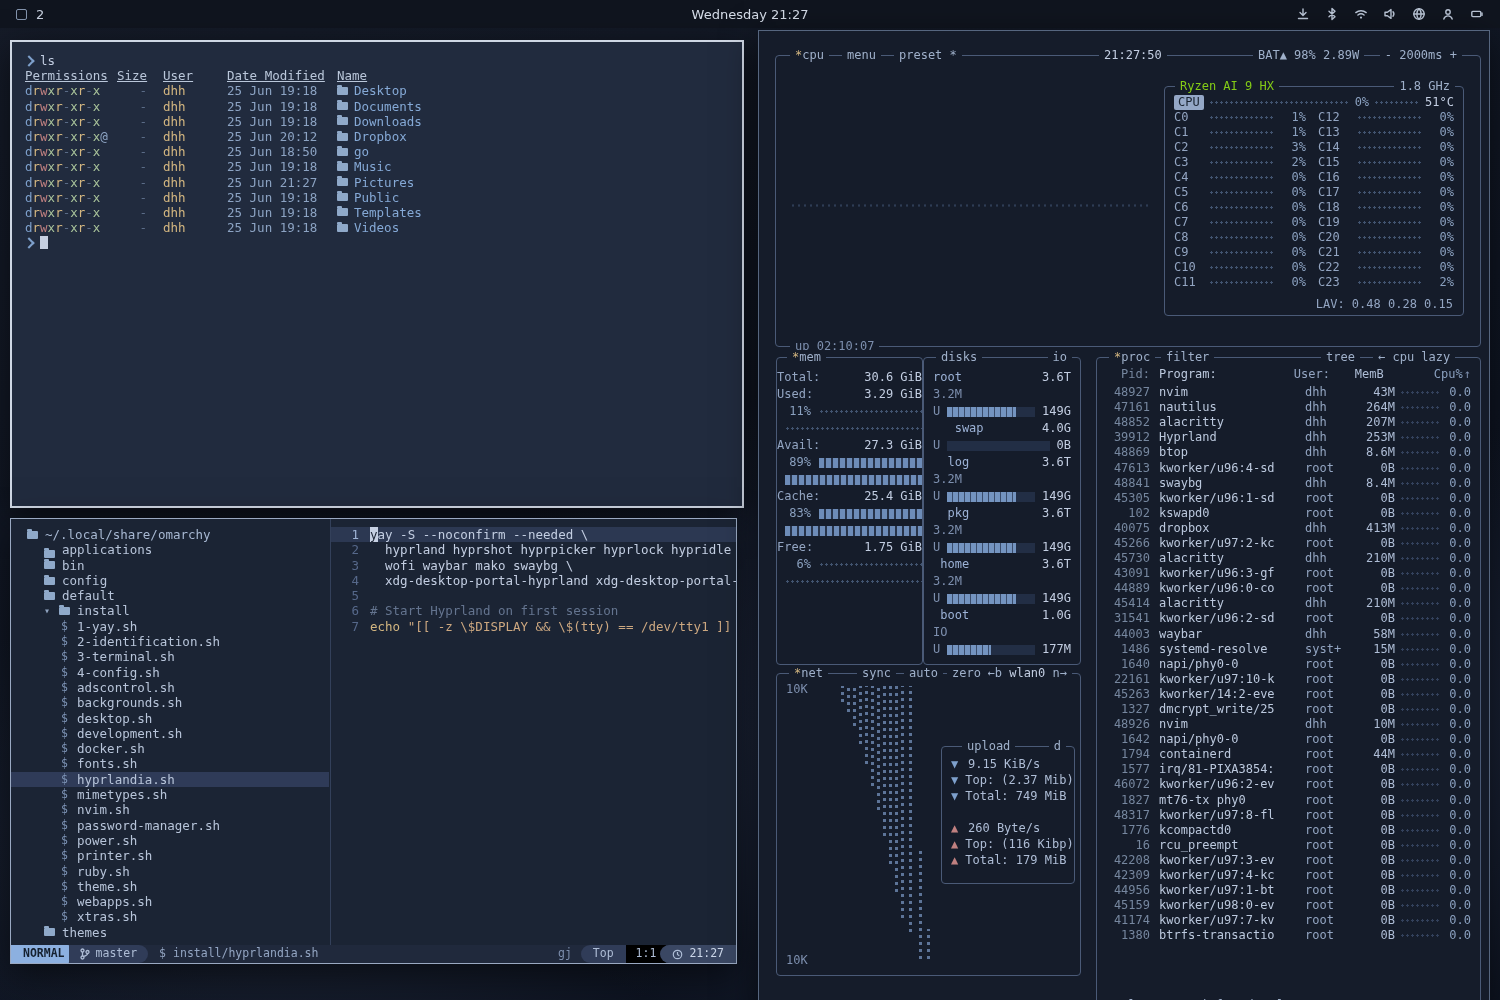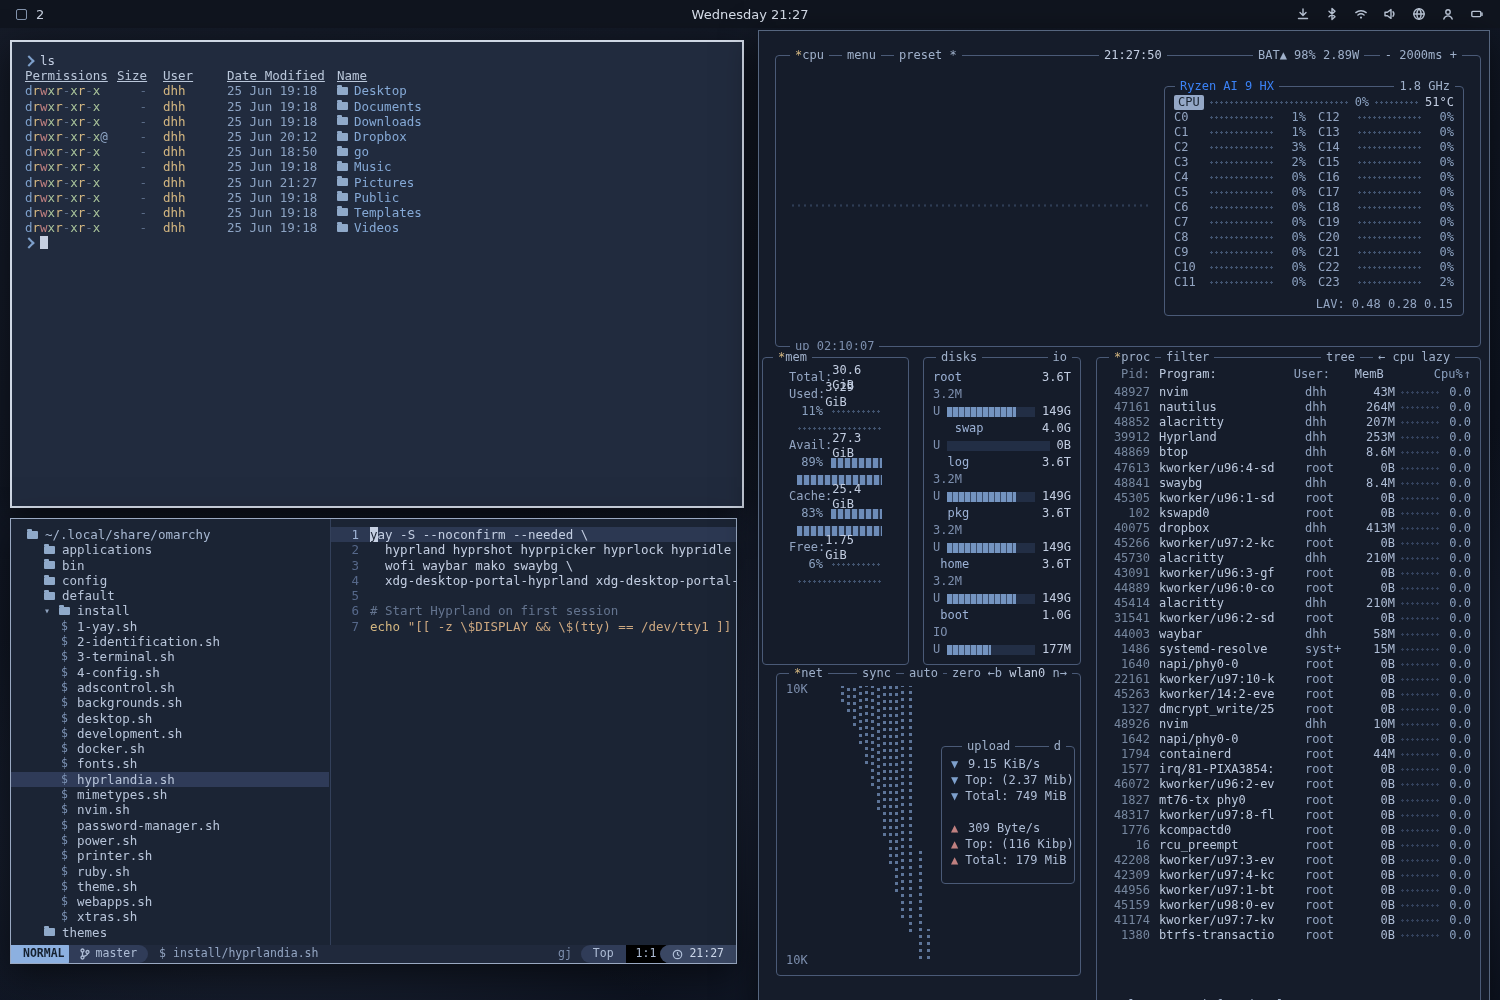--- a/index.html
+++ b/index.html
@@ -93,21 +93,21 @@
   .cpu-row .m2{width:46px;}
   .cpu-pct{color:#8aa0bf;}
   .cpu-temp{color:#c3cee2;}
   .core-row{display:flex;align-items:center;height:15px;}
   .cr-name{width:30px;color:#93a5c2;}
   .cr-name.cr2{width:34px;margin-left:12px;}
   .cr-meter{flex:1;height:3px;margin:0 5px;background-image:radial-gradient(circle,#41536f 1px,transparent 1.3px);
     background-size:5px 3px;background-repeat:repeat-x;background-position:left center;}
   .cr-pct{width:26px;text-align:right;color:#8aa0bf;}
   .lav{position:absolute;right:10px;bottom:3px;color:#93a5c2;}
-  #p-mem{left:3px;top:326px;width:147px;height:308px;padding:11px 26px 0;}
+  #p-mem{left:17px;top:326px;width:147px;height:308px;padding:11px 0 0;}
   .mem-line{display:flex;align-items:center;height:17px;}
   .mem-line.m-kv{justify-content:space-between;}
   .ml-label{color:#93a5c2;}.ml-value{color:#c3cee2;}
   .mem-line .ml-pct,.mem-line .ml-meter{display:none;}
   .mem-line.m-pct .ml-pct{display:block;width:34px;text-align:right;color:#8aa0bf;}
   .mem-line.m-pct .ml-meter,.mem-line.m-meter .ml-meter{display:block;flex:1;margin-left:8px;}
   .ml-meter.m-dots{height:3px;background-image:radial-gradient(circle,#41536f 1px,transparent 1.3px);background-size:5px 3px;background-repeat:repeat-x;}
   .ml-meter.m-blocks{height:10px;background:repeating-linear-gradient(90deg,#6d8cb8 0 5px,#273349 5px 7px);}
   #p-disks{left:164px;top:326px;width:158px;height:308px;padding:11px 9px 0;}
   .dk-line{display:flex;align-items:center;height:17px;}
@@ -293,21 +293,21 @@
     </div>
   </div>
 
   <div class="window nvim">
     <div class="tree">
       <div class="tree-root">
         <span class="fic"></span>
         <span>~/.local/share/omarchy</span>
       </div>
       <div>
-          <div class="tree-item m-folder" style="padding-left: 33px;">
+          <div class="tree-item m-folder" style="padding-left: 33px; align-items: flex-end;">
 
     <span class="fic"></span>
 
     <span>applications</span>
   </div>
           <div class="tree-item m-folder" style="padding-left: 33px;">
 
     <span class="fic"></span>
 
     <span>bin</span>
@@ -505,21 +505,21 @@
       <span class="ptag" style="left:14px"><b>*</b><span>cpu</span></span>
       <span class="ptag" style="left:66px">menu</span>
       <span class="ptag" style="left:118px">preset *</span>
       <span class="ptag" style="left:323px;color:#c3cee2">21:27:50</span>
       <span class="ptag" style="left:477px">BAT▲ 98% 2.89W</span>
       <span class="ptag" style="right:18px">- 2000ms +</span>
       <span class="ptag bottom" style="left:14px">up 02:10:07</span>
       <div class="cpu-base"></div>
 
       <div id="ryzen">
-        <span class="ptag" style="left:10px;color:#3b82f6">Ryzen AI 9 HX</span>
+        <span class="ptag" style="left:10px;color:#84cc16">Ryzen AI 9 HX</span>
         <span class="ptag" style="right:8px">1.8 GHz</span>
         <div class="cpu-row">
           <span class="cpu-chip">CPU</span>
           <span class="dotmeter m1"></span>
           <span class="cpu-pct">0%</span>
           <span class="dotmeter m2"></span>
           <span class="cpu-temp">51°C</span>
         </div>
         <div>
             <div class="core-row">
@@ -845,21 +845,21 @@
             <div class="nt-line">
     <span class="nt-arrow m-down">▼</span>
     <span class="nt-text">Total: 749 MiB</span>
   </div>
             <div class="nt-line">
     <span class="nt-arrow"></span>
     <span class="nt-text"></span>
   </div>
             <div class="nt-line">
     <span class="nt-arrow m-up">▲</span>
-    <span class="nt-text">309 Byte/s</span>
+    <span class="nt-text">260 Byte/s</span>
   </div>
             <div class="nt-line">
     <span class="nt-arrow m-up">▲</span>
     <span class="nt-text">Top: (116 Kibp)</span>
   </div>
             <div class="nt-line">
     <span class="nt-arrow m-up">▲</span>
     <span class="nt-text">Total: 179 MiB</span>
   </div>
           </div>

